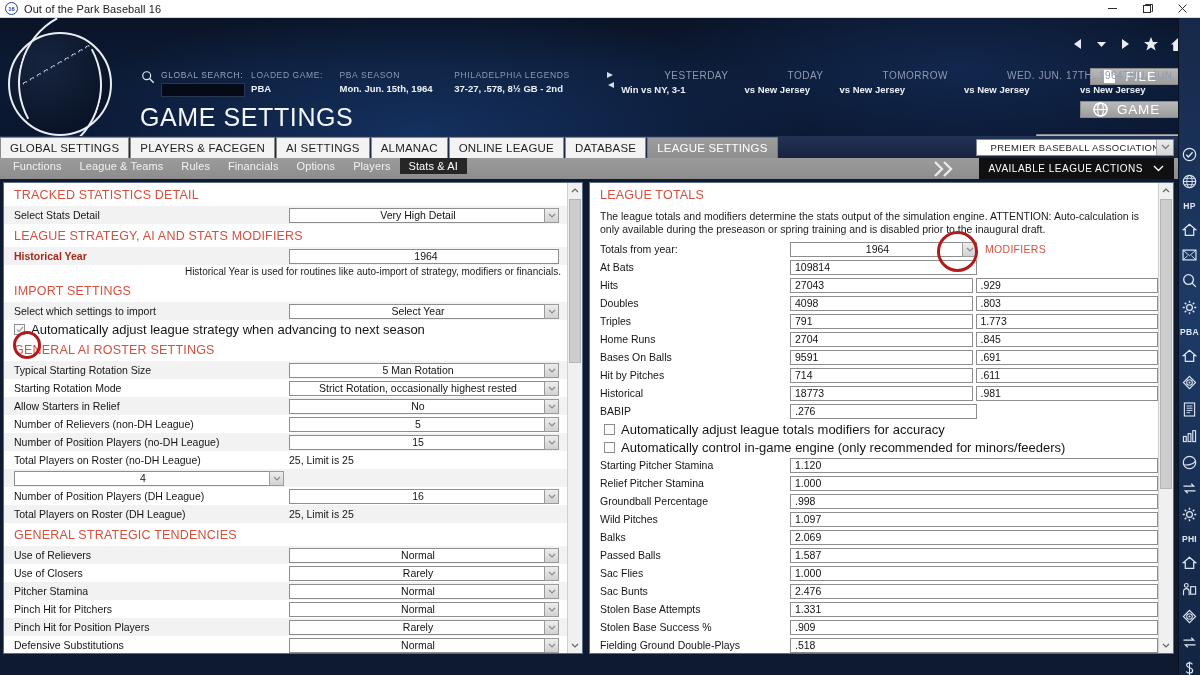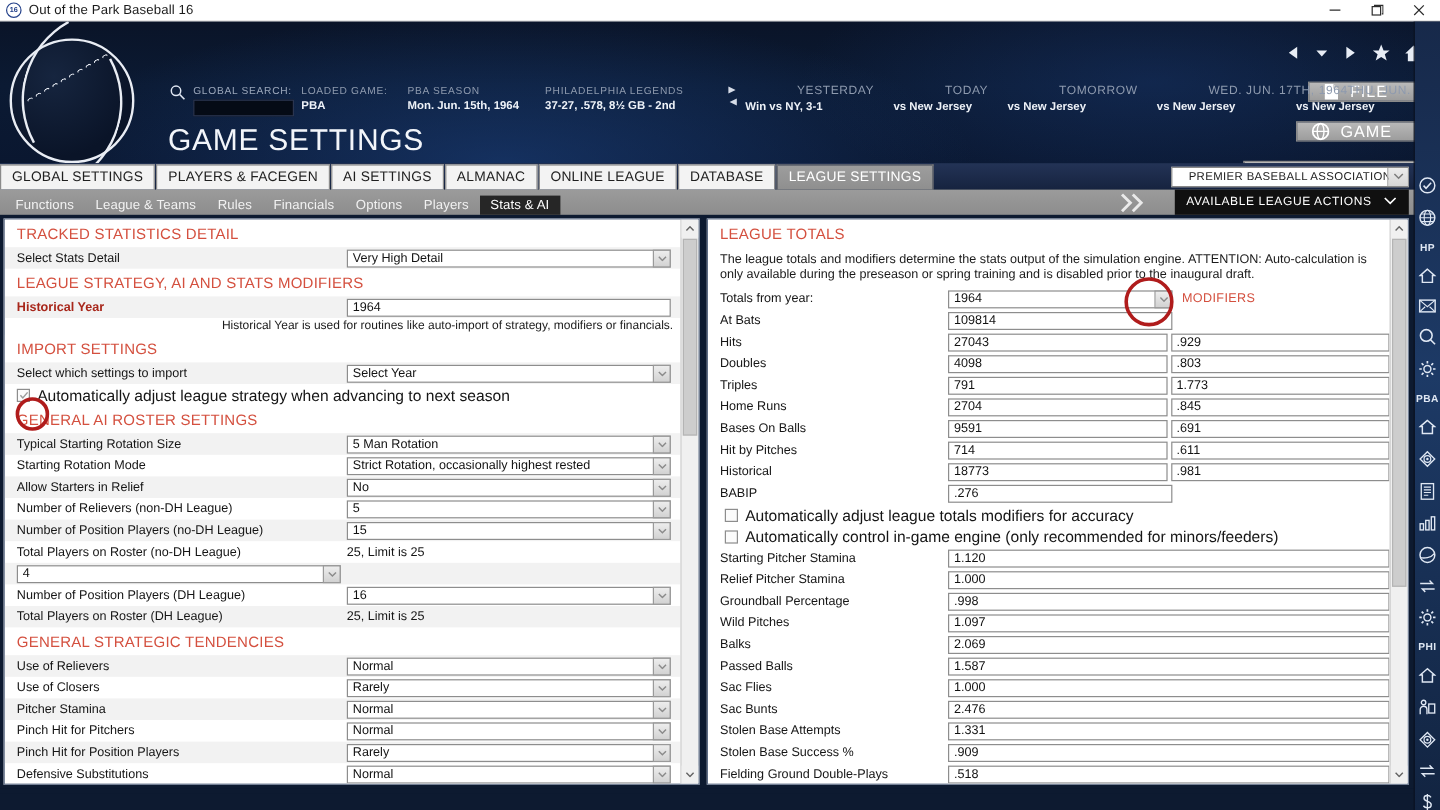--- a/index.html
+++ b/index.html
@@ -135,21 +135,21 @@
     color: #1d1d1d; letter-spacing: .3px; position: relative;
   }
   .league-select .arrow {
     position: absolute; right: 0; top: 0; bottom: 0; width: 17px;
     background: linear-gradient(180deg,#ececec,#d6d6d6); border-left: 1px solid #aaa;
     display: flex; align-items: center; justify-content: center; color: #7c7c7c; font-size: 9px;
   }
 
   .subtabbar {
     height: 21px; background: linear-gradient(180deg,#9b9b9b,#8d8d8d);
-    display: flex; align-items: flex-end; padding-left: 4px; position: relative;
+    display: flex; align-items: flex-start; padding-left: 4px; position: relative;
   }
   .subtab {
     height: 16px; display: flex; align-items: center; padding: 0 9px;
     font-size: 11px; color: #f2f2f2; letter-spacing: .1px;
   }
   .subtab.active { background: #262626; color: #ffffff; }
   .subtab-right {
     margin-left: auto; display: flex; align-items: center; height: 21px; padding-right: 26px; gap: 16px;
   }
   .chev-block { display: flex; align-items: center; color: #e9e9e9; font-size: 16px; padding-right: 8px; }
@@ -174,21 +174,21 @@
   .row {
     display: flex; align-items: center; height: 18px; padding-left: 10px; padding-right: 6px;
   }
   .row.alt { background: #f2f2f2; }
   .row .lbl { font-size: 10.5px; color: #151515; width: 275px; flex: 0 0 auto; }
   .row .lbl.bold { font-weight: bold; color: #a8271b; }
   .row .val-static { font-size: 10.5px; color: #151515; }
 
   .ctl {
     height: 15px; border: 1px solid #8d8d8d; background: #ffffff; position: relative;
-    display: flex; align-items: center; font-size: 10.5px; color: #121212; padding-left: 4px;
+    display: flex; align-items: center; font-size: 10.5px; color: #121212; padding-left: 4px; justify-content: center;
   }
   .ctl.select { padding-right: 16px; }
   .ctl .arr {
     position: absolute; right: -1px; top: -1px; bottom: -1px; width: 15px;
     background: linear-gradient(180deg,#ededed,#d2d2d2); border: 1px solid #9a9a9a;
     display: flex; align-items: center; justify-content: center; color: #8b8b8b; font-size: 8px;
   }
   .help-row {
     display: flex; justify-content: flex-end; padding: 1px 6px 2px 0; font-size: 10px; color: #1b1b1b;
   }

